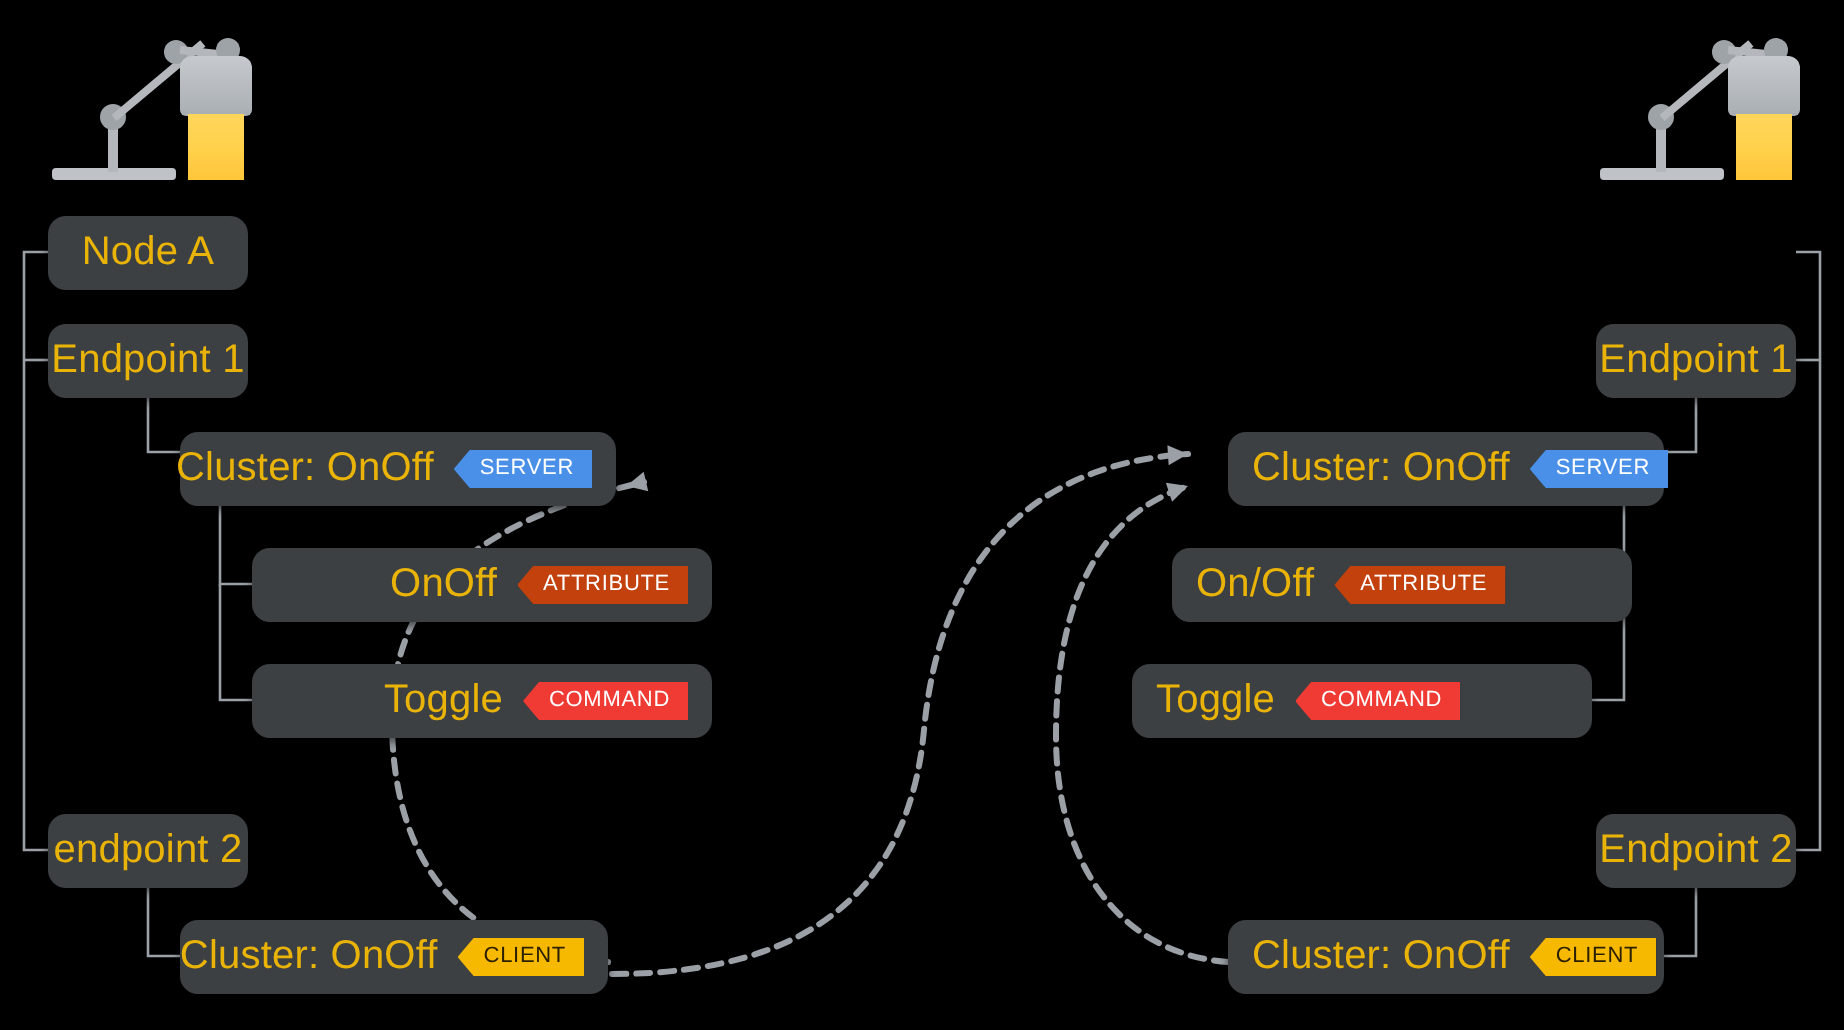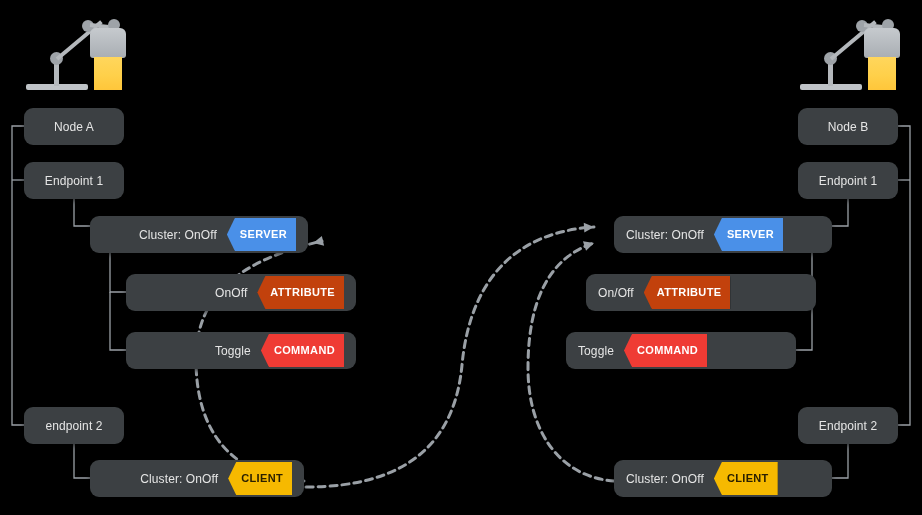--- a/index.html
+++ b/index.html
@@ -28,22 +28,22 @@
   .node-box {
     position: absolute;
     box-sizing: border-box;
     background: #3c4043;
     border-radius: 9px;
     display: flex;
     align-items: center;
     box-shadow: 0 2px 4px rgba(0,0,0,0.55);
   }
   .node-label {
-    color: #e5e5e5;
-    font-size: 12px;
+    color: #eab308;
+    font-size: 20px;
     font-weight: 400;
     white-space: nowrap;
     letter-spacing: 0.1px;
   }
   .box-plain {
     justify-content: center;
   }
   .box-row {
     justify-content: flex-end;
     padding-right: 12px;
@@ -51,24 +51,24 @@
   }
   .box-row-left {
     justify-content: flex-start;
     padding-left: 12px;
     gap: 10px;
   }
   .badge {
     display: inline-flex;
     align-items: center;
     justify-content: center;
-    height: 33px;
+    height: 19px;
     padding: 0 9px 0 13px;
     font-size: 11px;
-    font-weight: 700;
+    font-weight: 400;
     letter-spacing: 0.35px;
     line-height: 1;
     color: #ffffff;
     clip-path: polygon(0% 50%, 8px 0%, 100% 0%, 100% 100%, 8px 100%);
     box-shadow: 1px 1px 2px rgba(0,0,0,0.6);
     white-space: nowrap;
   }
   .badge-server  { background: #4a90e8; }
   .badge-client  { background: #f6b900; color: #2b2000; }
   .badge-attr    { background: #c2410c; }
@@ -194,23 +194,20 @@
 
   <div class="node-box box-plain" style="left:24px; top:407px; width:100px; height:37px;">
     <span class="node-label">endpoint 2</span>
   </div>
 
   <div class="node-box box-row" style="left:90px; top:460px; width:214px; height:37px;">
     <span class="node-label">Cluster: OnOff</span>
     <span class="badge badge-client">CLIENT</span>
   </div>
 
-  <div class="node-box box-plain" style="left:798px; top:108px; width:100px; height:37px;">
-    <span class="node-label">Node B</span>
-  </div>
 
   <div class="node-box box-plain" style="left:798px; top:162px; width:100px; height:37px;">
     <span class="node-label">Endpoint 1</span>
   </div>
 
   <div class="node-box box-row-left" style="left:614px; top:216px; width:218px; height:37px;">
     <span class="node-label">Cluster: OnOff</span>
     <span class="badge badge-server">SERVER</span>
   </div>
 

